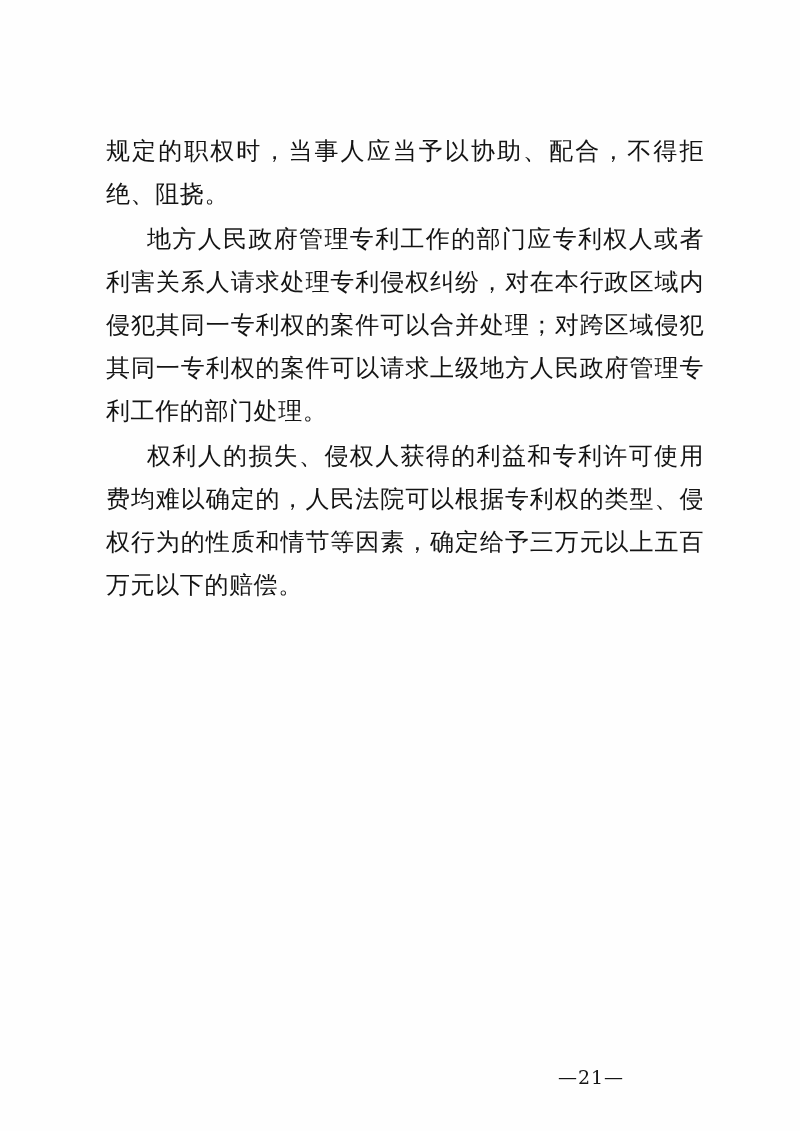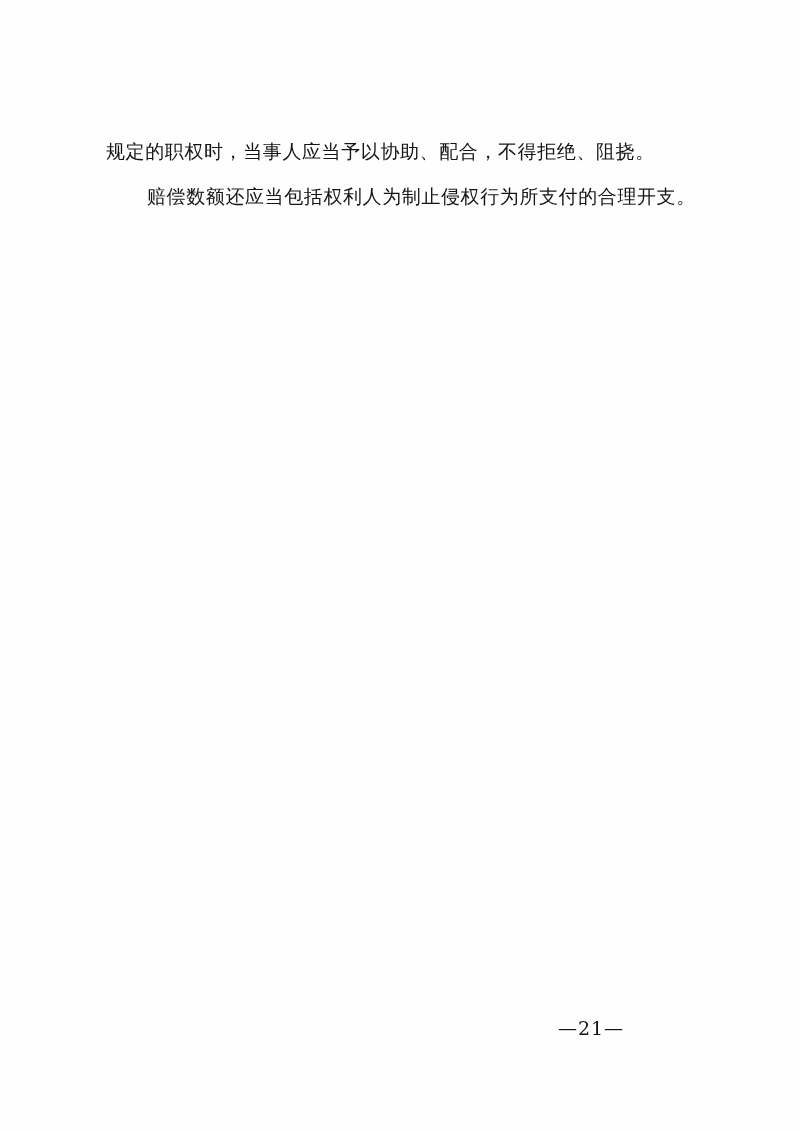--- a/index.html
+++ b/index.html
@@ -25,51 +25,52 @@
     box-sizing: border-box;
   }
   .content {
     position: absolute;
     left: 106px;
     top: 130px;
     width: 598px;
   }
   p.para {
     margin: 0 0 2px 0;
-    font-size: 19px;
+    font-size: 24px;
     line-height: 43px;
     text-align: justify;
     text-justify: inter-ideograph;
     letter-spacing: 0.6px;
     color: #141414;
     font-family: "DejaVu Serif", "Liberation Serif", serif;
   }
   p.indent {
     text-indent: 41px;
   }
   .footer {
     position: absolute;
     left: 0;
-    top: 1017px;
+    top: 1066px;
     width: 662px;
     text-align: center;
   }
   .page-number {
     display: inline-block;
     margin-left: 520px;
     font-size: 19px;
     letter-spacing: 1px;
     color: #151515;
     font-family: "DejaVu Serif", "Liberation Serif", serif;
   }
 </style>
 </head>
 <body>
 
 <div class="page">
   <div class="content">
     <p class="para">规定的职权时，当事人应当予以协助、配合，不得拒绝、阻挠。</p>
-    <p class="para indent">赔偿数额还应当包括权利人为制止侵权行为所支付的合理开支。</p>
+    <p class="para indent">地方人民政府管理专利工作的部门应专利权人或者利害关系人请求处理专利侵权纠纷，对在本行政区域内侵犯其同一专利权的案件可以合并处理；对跨区域侵犯其同一专利权的案件可以请求上级地方人民政府管理专利工作的部门处理。</p>
+    <p class="para indent">权利人的损失、侵权人获得的利益和专利许可使用费均难以确定的，人民法院可以根据专利权的类型、侵权行为的性质和情节等因素，确定给予三万元以上五百万元以下的赔偿。</p>
   </div>
   <div class="footer">
     <span class="page-number">—21—</span>
   </div>
 </div>
 
 </body></html>

